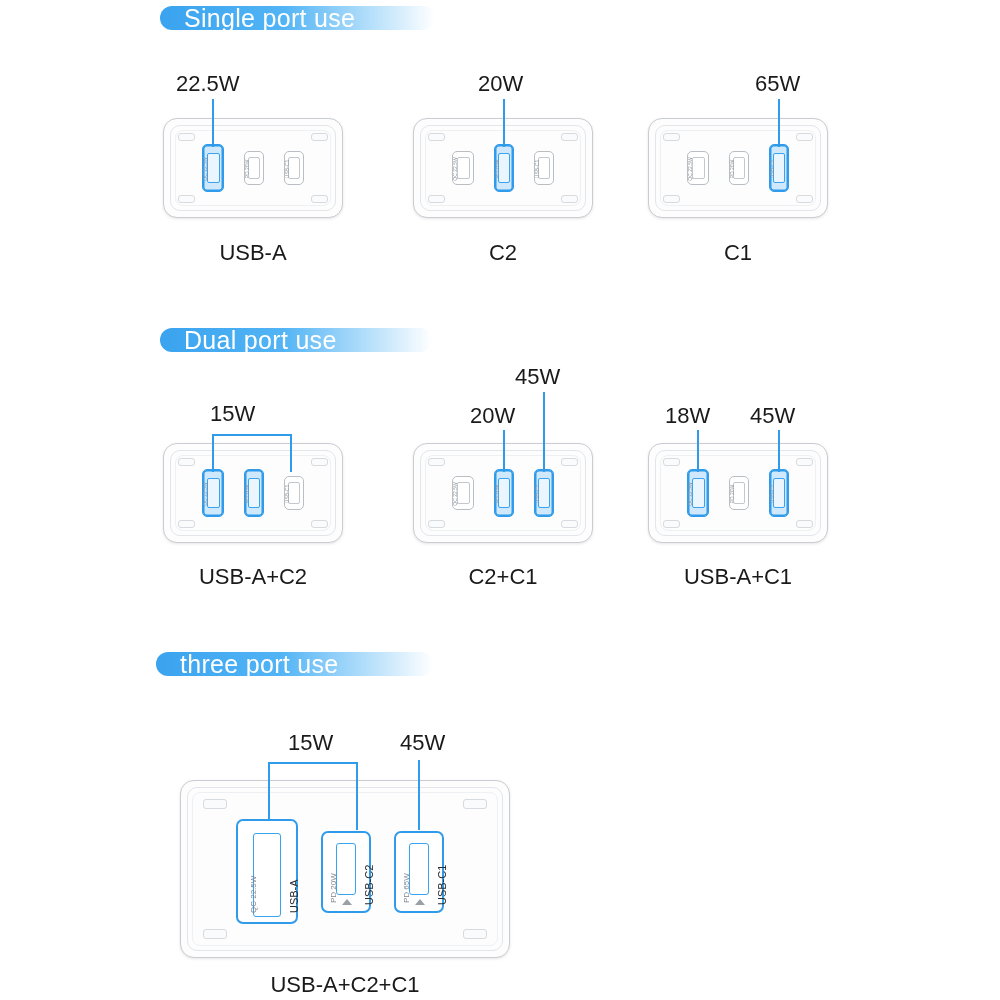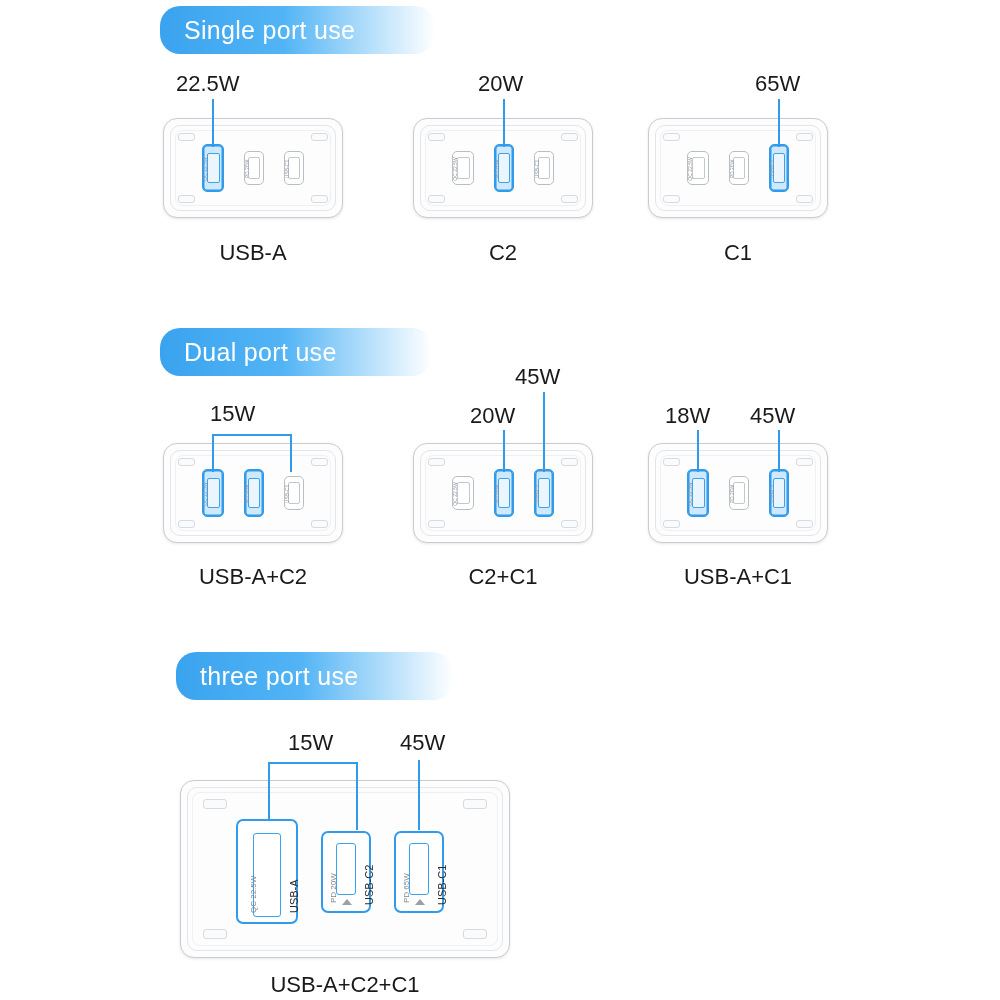--- a/index.html
+++ b/index.html
@@ -12,21 +12,21 @@
     height: 1000px;
     position: relative;
     font-family: "Liberation Sans", sans-serif;
     color: #222;
     overflow: hidden;
   }
 
   
   .section-pill {
     position: absolute;
-    height: 48px;
+    height: 24px;
     border-radius: 20px;
     background: linear-gradient(90deg, #3aa3ef 0%, #52b4f5 45%, #ffffff 100%);
     display: flex;
     align-items: center;
     padding-left: 24px;
     box-sizing: border-box;
     color: #ffffff;
     font-size: 25px;
     letter-spacing: .3px;
   }
@@ -319,21 +319,21 @@
     <div class="slot"></div>
     <div class="port-label rot" style="left:-7px; top:21px;">USB-C1</div>
   </div>
 </div>
 <div class="watt" style="left:665px; top:403px;">18W</div>
 <div class="lead v" style="left:697px; top:430px; height:42px;"></div>
 <div class="watt" style="left:750px; top:403px;">45W</div>
 <div class="lead v" style="left:778px; top:430px; height:42px;"></div>
 <div class="caption" style="left:638px; top:564px; width:200px;">USB-A+C1</div>
 
-<div class="section-pill" style="left:176px; top:652px; width:277px;">
+<div class="section-pill" style="left:156px; top:652px; width:277px;">
   <span>three port use</span>
 </div>
 
 <div class="device" style="left:180px; top:780px; width:330px; height:178px;">
   <div class="inner-frame"></div>
   <div class="inner-frame2"></div>
   <div class="screw" style="left:22px; top:18px; width:22px; height:8px;"></div>
   <div class="screw" style="right:22px; top:18px; width:22px; height:8px;"></div>
   <div class="screw" style="left:22px; bottom:18px; width:22px; height:8px;"></div>
   <div class="screw" style="right:22px; bottom:18px; width:22px; height:8px;"></div>

